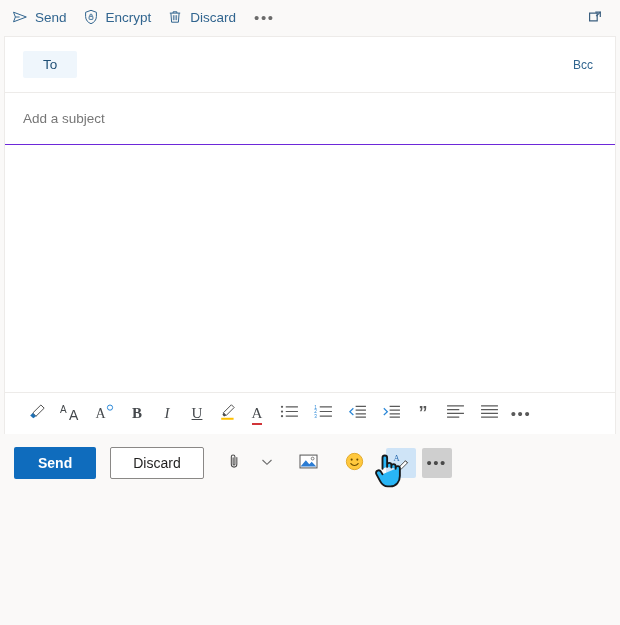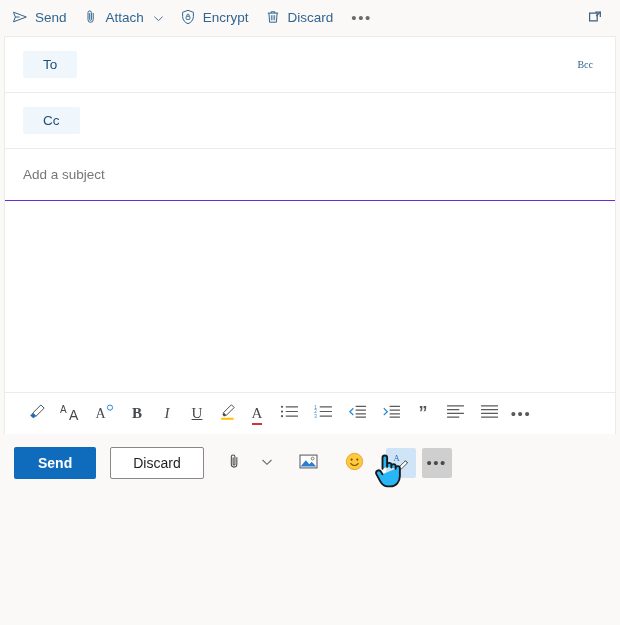--- a/index.html
+++ b/index.html
@@ -57,22 +57,22 @@
     padding: 7px 20px; border-radius: 2px;
     cursor: pointer; line-height: 1;
   }
   .recip-input {
     flex: 1 1 auto; height: 100%;
     border: none; outline: none; background: transparent;
     font-family: "Liberation Sans", sans-serif; font-size: 13.5px; color: #201f1e;
     padding-left: 10px;
   }
   .bcc-link {
-    color: #31658f; font-size: 10px; cursor: pointer;
-    padding: 4px 8px; border-radius: 2px; font-family: Liberation Serif, serif;
+    color: #31658f; font-size: 12px; cursor: pointer;
+    padding: 4px 8px; border-radius: 2px;
   }
 
   .subject-row {
     height: 52px; min-height: 52px;
     display: flex; align-items: center;
     padding: 0 18px;
     border-bottom: 1px solid #6d28d9;
   }
   .subject-input {
     width: 100%; border: none; outline: none; background: transparent;
@@ -169,33 +169,20 @@
     <div class="cmd">
       <span>
         <svg width="16" height="16" viewBox="0 0 16 16">
             <path d="M1.5 3.2 14.3 8 1.5 12.8 3.4 8 1.5 3.2Z" fill="none" stroke="#31658f" stroke-width="1" stroke-linejoin="round"></path>
             <path d="M3.4 8h4.2" stroke="#31658f" stroke-width="1"></path>
           </svg>
       </span>
       <span class="lbl">Send</span>
     </div>
 
-    <div class="cmd">
-      <span>
-        <svg width="16" height="16" viewBox="0 0 16 16">
-            <path d="M10.2 4.3v6.4a2.6 2.6 0 0 1-5.2 0V3.6a1.7 1.7 0 0 1 3.4 0v6.9a.85.85 0 0 1-1.7 0V4.5" fill="none" stroke="#31658f" stroke-width="1" stroke-linecap="round"></path>
-          </svg>
-      </span>
-      <span class="lbl">Attach</span>
-      <span class="cmd-chev">
-        <svg width="11" height="11" viewBox="0 0 12 12">
-            <path d="M1.5 4 6 8.3 10.5 4" fill="none" stroke="#31658f" stroke-width="1"></path>
-          </svg>
-      </span>
-    </div>
 
     <div class="cmd">
       <span>
         <svg width="16" height="16" viewBox="0 0 16 16">
             <path d="M8 1.3 13.4 3.3v4.2c0 3.4-2.3 6.1-5.4 7.2-3.1-1.1-5.4-3.8-5.4-7.2V3.3L8 1.3Z" fill="none" stroke="#31658f" stroke-width="1"></path>
             <rect x="6.1" y="7.3" width="3.8" height="3.1" rx="0.5" fill="none" stroke="#31658f" stroke-width="0.9"></rect>
             <path d="M6.9 7.3V6.2a1.1 1.1 0 0 1 2.2 0v1.1" fill="none" stroke="#31658f" stroke-width="0.9"></path>
           </svg>
       </span>
       <span class="lbl">Encrypt</span>
@@ -229,24 +216,20 @@
   </div>
 
   <div class="card">
 
     <div class="recip-row">
       <div class="chip">To</div>
       <input class="recip-input" type="text" placeholder="" style="">
       <div class="bcc-link">Bcc</div>
     </div>
 
-    <div class="recip-row">
-      <div class="chip">Cc</div>
-      <input class="recip-input" type="text" placeholder="" style="">
-    </div>
 
     <div class="subject-row">
       <input class="subject-input" type="text" placeholder="Add a subject" style="">
     </div>
 
     <div class="body-area" contenteditable="true" style=""></div>
 
     <div class="fmtbar">
 
       <div class="fbtn wide">

